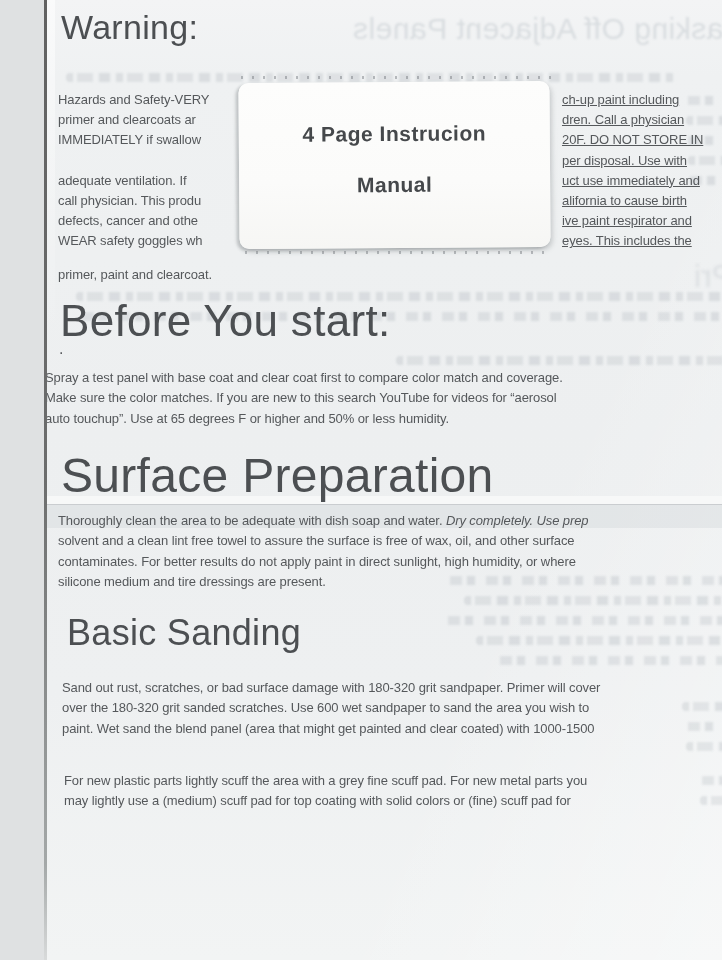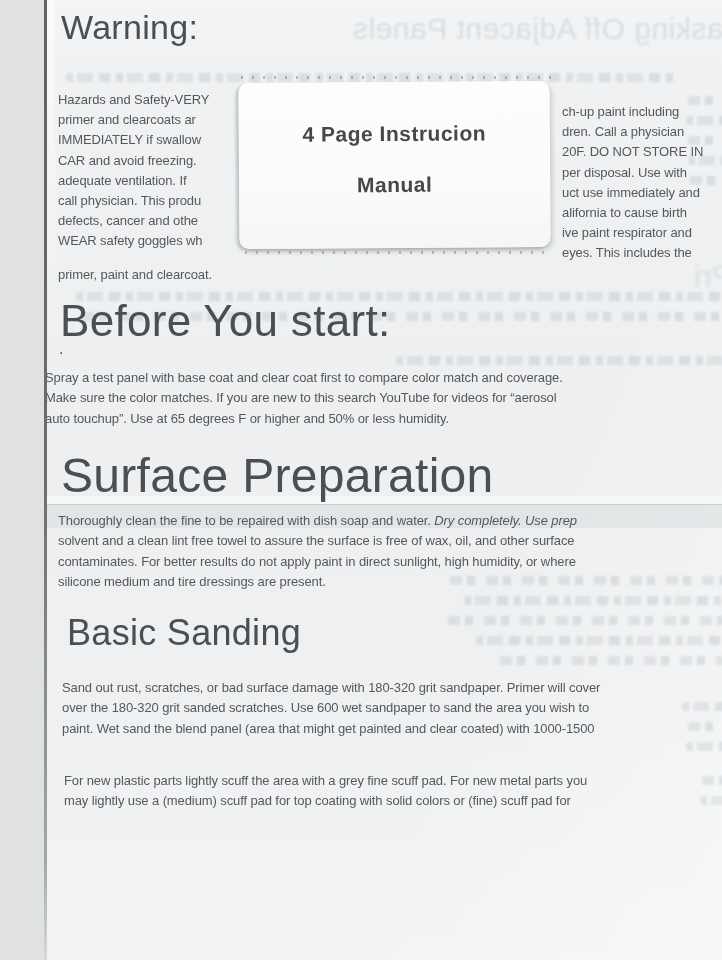--- a/index.html
+++ b/index.html
@@ -11,21 +11,21 @@
       linear-gradient(180deg,#f3f4f5 0%,#eff1f2 8%,#edeff0 45%,#eef0f1 72%,#f2f4f4 100%);
     margin-left: 44px;
   }
   .heading{
     position:absolute;font-weight:400;color:#4c4f52;letter-spacing:.3px;
     white-space:nowrap;z-index:2;
   }
   .body-par{position:absolute;font-size:13px;line-height:20.4px;letter-spacing:-0.1px;z-index:2;}
   .body-par div{white-space:nowrap;}
   .wline{position:relative;height:20.2px;white-space:nowrap;}
-  .rfrag{position:absolute;left:504px;top:12px;}
+  .rfrag{position:absolute;left:504px;top:0;text-decoration:underline;}
   .closing{margin-top:13px;white-space:nowrap;}
   .stray{position:absolute;font-size:16px;color:#55585b;z-index:2;}
   .italic{font-style:italic;}
 
   
   .sticker{
     position:absolute;left:195px;top:82px;width:311px;height:166px;
     background:linear-gradient(180deg,#fdfdfc 0%,#fbfbfa 60%,#f6f6f4 100%);
     border-radius:10px;z-index:5;text-align:center;transform:rotate(-.4deg);
     box-shadow:-3px 2px 3px rgba(100,105,110,.30), 2px 3px 5px rgba(120,126,130,.35);
@@ -120,21 +120,20 @@
     </div>
     <div class="wline">
       <span>primer and clearcoats ar</span>
       <span class="rfrag">dren. Call a physician</span>
     </div>
     <div class="wline">
       <span>IMMEDIATELY if swallow</span>
       <span class="rfrag">20F. DO NOT STORE IN</span>
     </div>
     <div class="wline">
-      <span>CAR and avoid freezing.</span>
       <span class="rfrag">per disposal. Use with</span>
     </div>
     <div class="wline">
       <span>adequate ventilation. If</span>
       <span class="rfrag">uct use immediately and</span>
     </div>
     <div class="wline">
       <span>call physician. This produ</span>
       <span class="rfrag">alifornia to cause birth</span>
     </div>
@@ -162,21 +161,21 @@
   <div class="body-par" style="left:1px;top:368px;width:700px;">
     <div>Spray a test panel with base coat and clear coat first to compare color match and coverage.</div>
     <div>Make sure the color matches.  If you are new to this search YouTube for videos for “aerosol</div>
     <div>auto touchup”.  Use at 65 degrees F or higher and 50% or less humidity.</div>
   </div>
 
   <div class="heading" style="left:17px;top:448px;font-size:48px;">Surface Preparation</div>
 
   <div class="body-par" style="left:14px;top:511px;width:705px;">
     <div>
-      <span>Thoroughly clean the fine to be repaired with dish soap and water.  </span><span class="italic">Dry completely. Use prep</span>
+      <span>Thoroughly clean the area to be adequate with dish soap and water.  </span><span class="italic">Dry completely. Use prep</span>
     </div>
     <div>solvent and a clean lint free towel to assure the surface is free of wax, oil, and other surface</div>
     <div>contaminates. For better results do not apply paint in direct sunlight, high humidity, or where</div>
     <div>silicone medium and tire dressings are present.</div>
   </div>
 
   <div class="heading" style="left:23px;top:612px;font-size:36px;">Basic Sanding</div>
 
   <div class="body-par" style="left:18px;top:678px;width:700px;">
     <div>Sand out rust, scratches, or bad surface damage with 180-320 grit sandpaper. Primer will cover</div>

